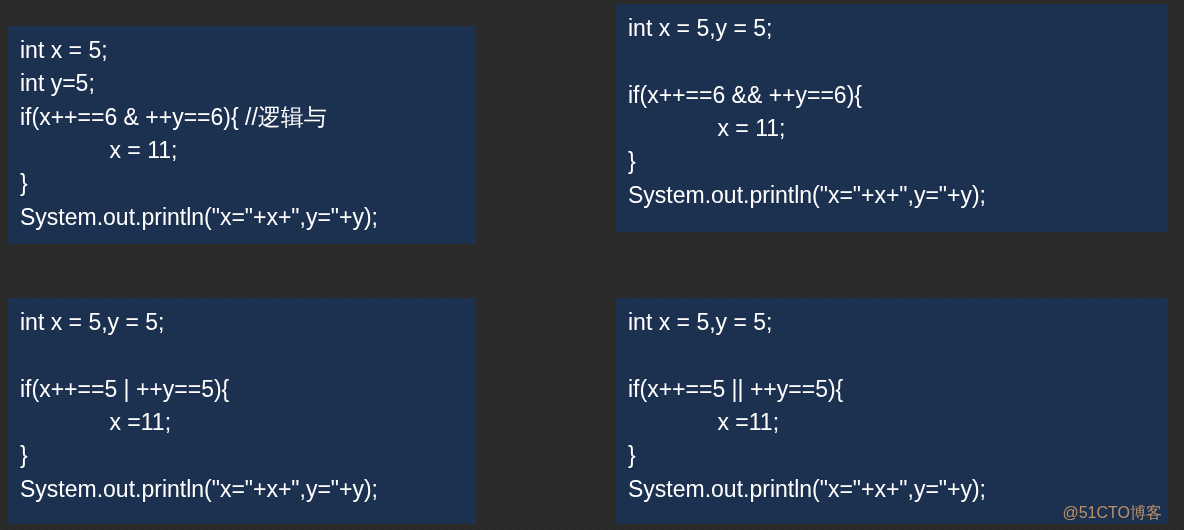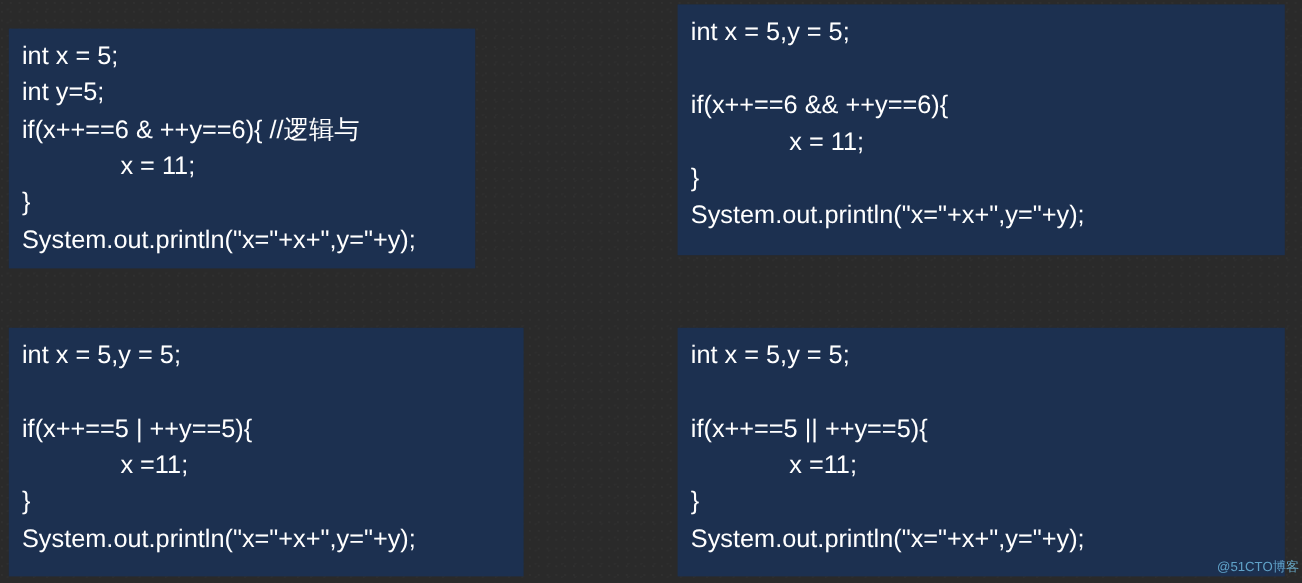--- a/index.html
+++ b/index.html
@@ -24,21 +24,21 @@
       background: #1c3050;
       color: #ffffff;
       font-size: 23px;
       line-height: 1.45;
       padding: 8px 12px;
       white-space: pre;
     }
     .box-tl {
       left: 8px;
       top: 26px;
-      width: 424px;
+      width: 468px;
       height: 218px;
     }
     .box-tr {
       left: 616px;
       top: 4px;
       width: 552px;
       height: 228px;
     }
     .box-bl {
       left: 8px;
@@ -47,24 +47,24 @@
       height: 226px;
     }
     .box-br {
       left: 616px;
       top: 298px;
       width: 552px;
       height: 226px;
     }
     .watermark {
       position: absolute;
-      right: 3px;
+      right: 22px;
       bottom: 6px;
-      color: #7dd3fc;
-      font-size: 12px;
+      color: #fdba74;
+      font-size: 16px;
       opacity: 0.7;
     }
   </style>
 </head>
 <body>
 
 <div class="code-box box-tl">int x = 5;
 int y=5;
 if(x++==6 &amp; ++y==6){ //逻辑与
               x = 11;

